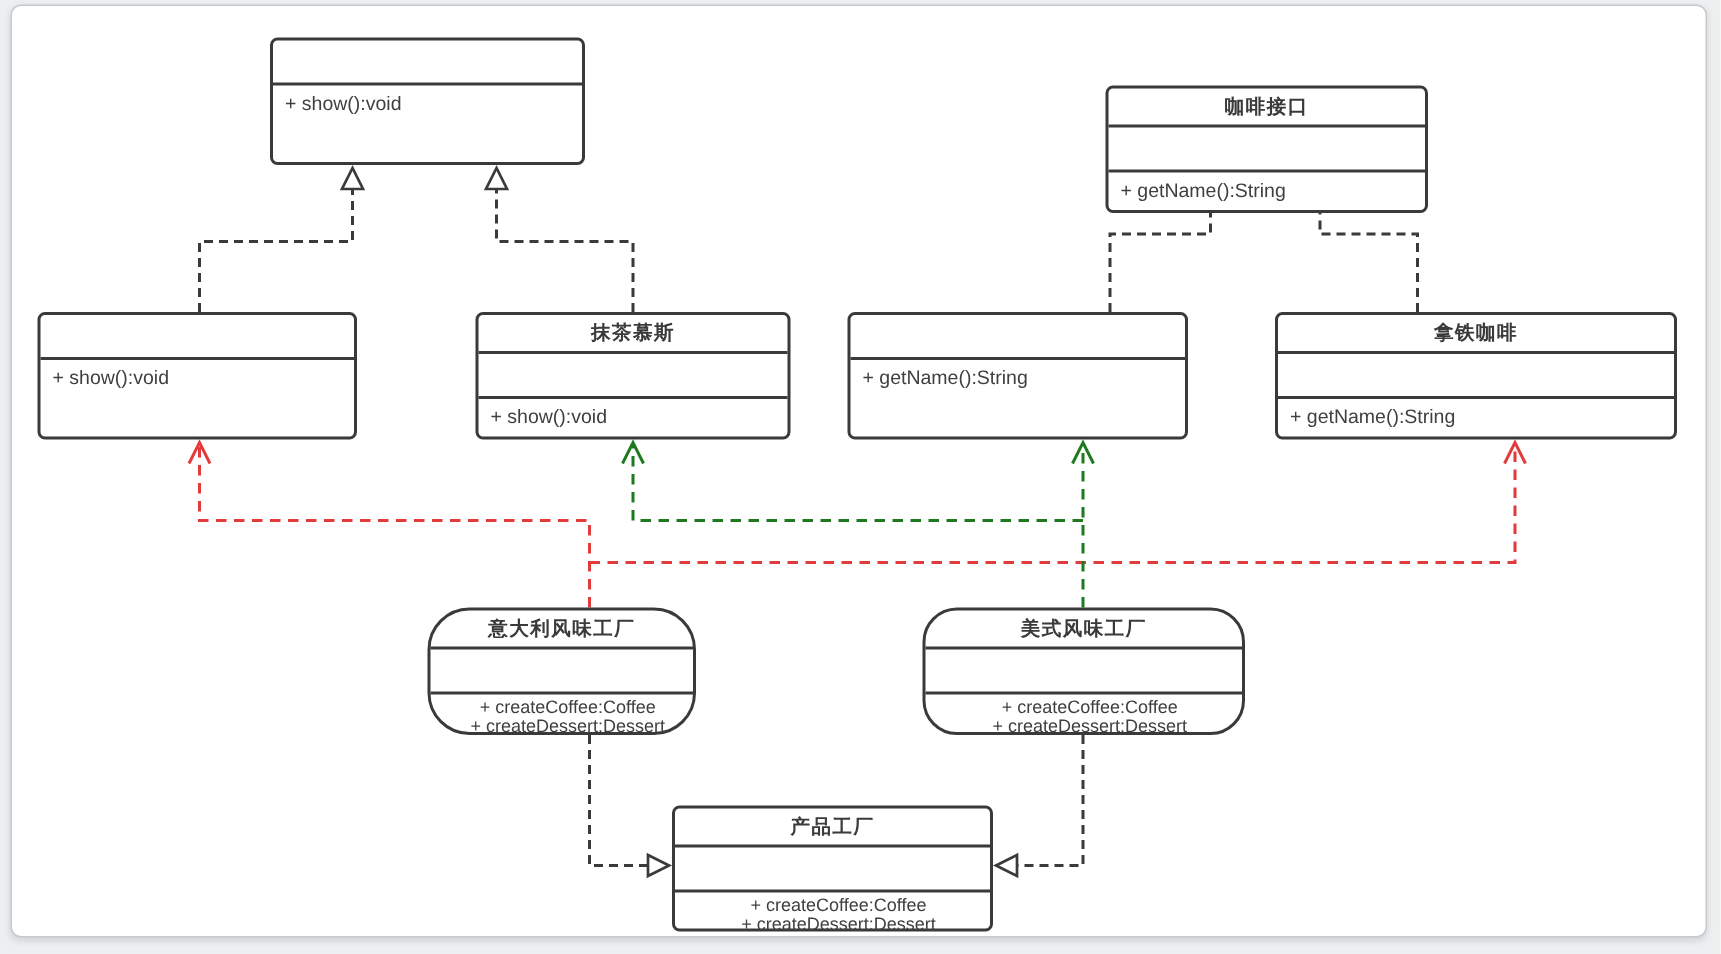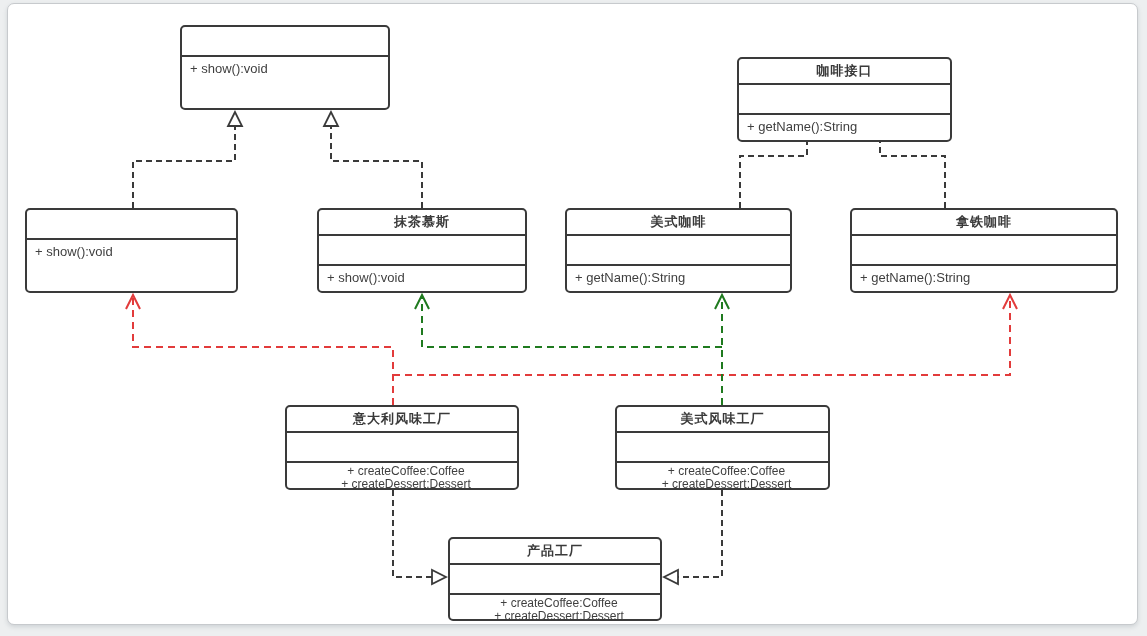--- a/index.html
+++ b/index.html
@@ -135,45 +135,44 @@
 
   <div class="node" style="left:317px; top:208px; width:210px; height:85px;">
     <div class="title">抹茶慕斯</div>
     <div class="attrs"></div>
     <div class="methods">
       <div>+ show():void</div>
     </div>
   </div>
 
   <div class="node" style="left:565px; top:208px; width:227px; height:85px;">
-    <div class="title">美式咖啡</div>
     <div class="attrs"></div>
     <div class="methods">
       <div>+ getName():String</div>
     </div>
   </div>
 
   <div class="node" style="left:850px; top:208px; width:268px; height:85px;">
     <div class="title">拿铁咖啡</div>
     <div class="attrs"></div>
     <div class="methods">
       <div>+ getName():String</div>
     </div>
   </div>
 
-  <div class="node two-methods" style="left:285px; top:405px; width:234px; height:85px;">
+  <div class="node two-methods" style="left:285px; top:405px; width:179px; height:85px;border-radius:28px;">
     <div class="title">意大利风味工厂</div>
     <div class="attrs"></div>
     <div class="methods">
       <div>+ createCoffee:Coffee</div>
       <div>+ createDessert:Dessert</div>
     </div>
   </div>
 
-  <div class="node two-methods" style="left:615px; top:405px; width:215px; height:85px;">
+  <div class="node two-methods" style="left:615px; top:405px; width:215px; height:85px;border-radius:23px;">
     <div class="title">美式风味工厂</div>
     <div class="attrs"></div>
     <div class="methods">
       <div>+ createCoffee:Coffee</div>
       <div>+ createDessert:Dessert</div>
     </div>
   </div>
 
   <div class="node two-methods" style="left:448px; top:537px; width:214px; height:84px;">
     <div class="title">产品工厂</div>

